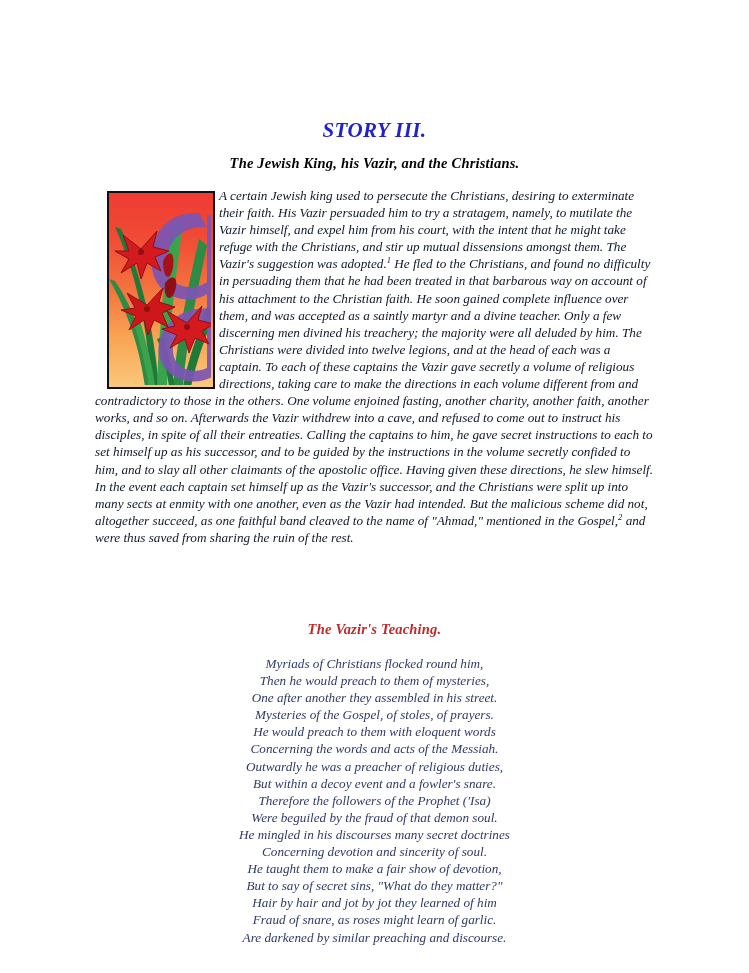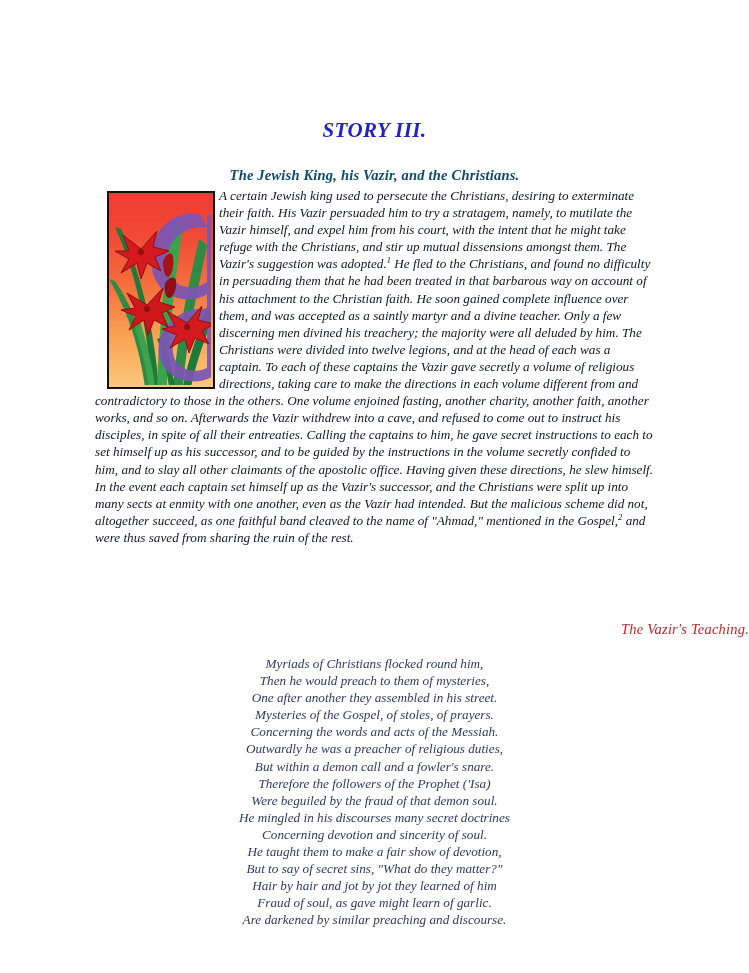--- a/index.html
+++ b/index.html
@@ -32,36 +32,36 @@
     letter-spacing: 0.4px;
     margin: 0;
     position: absolute;
     top: 118px;
     left: 0;
     right: 0;
   }
 
   .story-subtitle {
     text-align: center;
-    color: #0c4a6e;
+    color: #000000;
     font-weight: bold;
     font-style: italic;
     font-size: 14.5px;
     letter-spacing: 0.2px;
-    margin: 12px;
+    margin: 0;
     position: absolute;
     top: 155px;
     left: 0;
     right: 0;
   }
 
   .poem-title {
-    text-align: right;
+    text-align: center;
     color: #c0282a;
-    font-weight: normal;
+    font-weight: bold;
     font-style: italic;
     font-size: 14.5px;
     letter-spacing: 0.2px;
     margin: 0;
     position: absolute;
     top: 621px;
     left: 0;
     right: 0;
   }
 
@@ -201,27 +201,28 @@
     <p><span>A certain Jewish king used to persecute the Christians, desiring to exterminate their faith. His Vazir persuaded him to try a stratagem, namely, to mutilate the Vazir himself, and expel him from his court, with the intent that he might take refuge with the Christians, and stir up mutual dissensions amongst them. The Vazir's suggestion was adopted.</span><sup>1</sup><span> He fled to the Christians, and found no difficulty in persuading them that he had been treated in that barbarous way on account of his attachment to the Christian faith. He soon gained complete influence over them, and was accepted as a saintly martyr and a divine teacher. Only a few discerning men divined his treachery; the majority were all deluded by him. The Christians were divided into twelve legions, and at the head of each was a captain. To each of these captains the Vazir gave secretly a volume of religious directions, taking care to make the directions in each volume different from and contradictory to those in the others. One volume enjoined fasting, another charity, another faith, another works, and so on. Afterwards the Vazir withdrew into a cave, and refused to come out to instruct his disciples, in spite of all their entreaties. Calling the captains to him, he gave secret instructions to each to set himself up as his successor, and to be guided by the instructions in the volume secretly confided to him, and to slay all other claimants of the apostolic office. Having given these directions, he slew himself. In the event each captain set himself up as the Vazir's successor, and the Christians were split up into many sects at enmity with one another, even as the Vazir had intended. But the malicious scheme did not, altogether succeed, as one faithful band cleaved to the name of "Ahmad," mentioned in the Gospel,</span><sup>2</sup><span> and were thus saved from sharing the ruin of the rest.</span></p>
   </div>
 
   <h2 class="poem-title">The Vazir's Teaching.</h2>
 
   <div class="poem">
     <span class="poem-line">Myriads of Christians flocked round him,</span>
     <span class="poem-line">Then he would preach to them of mysteries,</span>
     <span class="poem-line">One after another they assembled in his street.</span>
     <span class="poem-line">Mysteries of the Gospel, of stoles, of prayers.</span>
+    <span class="poem-line">He would preach to them with eloquent words</span>
     <span class="poem-line">Concerning the words and acts of the Messiah.</span>
     <span class="poem-line">Outwardly he was a preacher of religious duties,</span>
-    <span class="poem-line">But within a demon call and a fowler's snare.</span>
+    <span class="poem-line">But within a decoy event and a fowler's snare.</span>
     <span class="poem-line">Therefore the followers of the Prophet ('Isa)</span>
     <span class="poem-line">Were beguiled by the fraud of that demon soul.</span>
     <span class="poem-line">He mingled in his discourses many secret doctrines</span>
     <span class="poem-line">Concerning devotion and sincerity of soul.</span>
     <span class="poem-line">He taught them to make a fair show of devotion,</span>
     <span class="poem-line">But to say of secret sins, "What do they matter?"</span>
     <span class="poem-line">Hair by hair and jot by jot they learned of him</span>
-    <span class="poem-line">Fraud of soul, as gave might learn of garlic.</span>
+    <span class="poem-line">Fraud of snare, as roses might learn of garlic.</span>
     <span class="poem-line">Are darkened by similar preaching and discourse.</span>
   </div>
 
 </div>
 
 </body></html>

